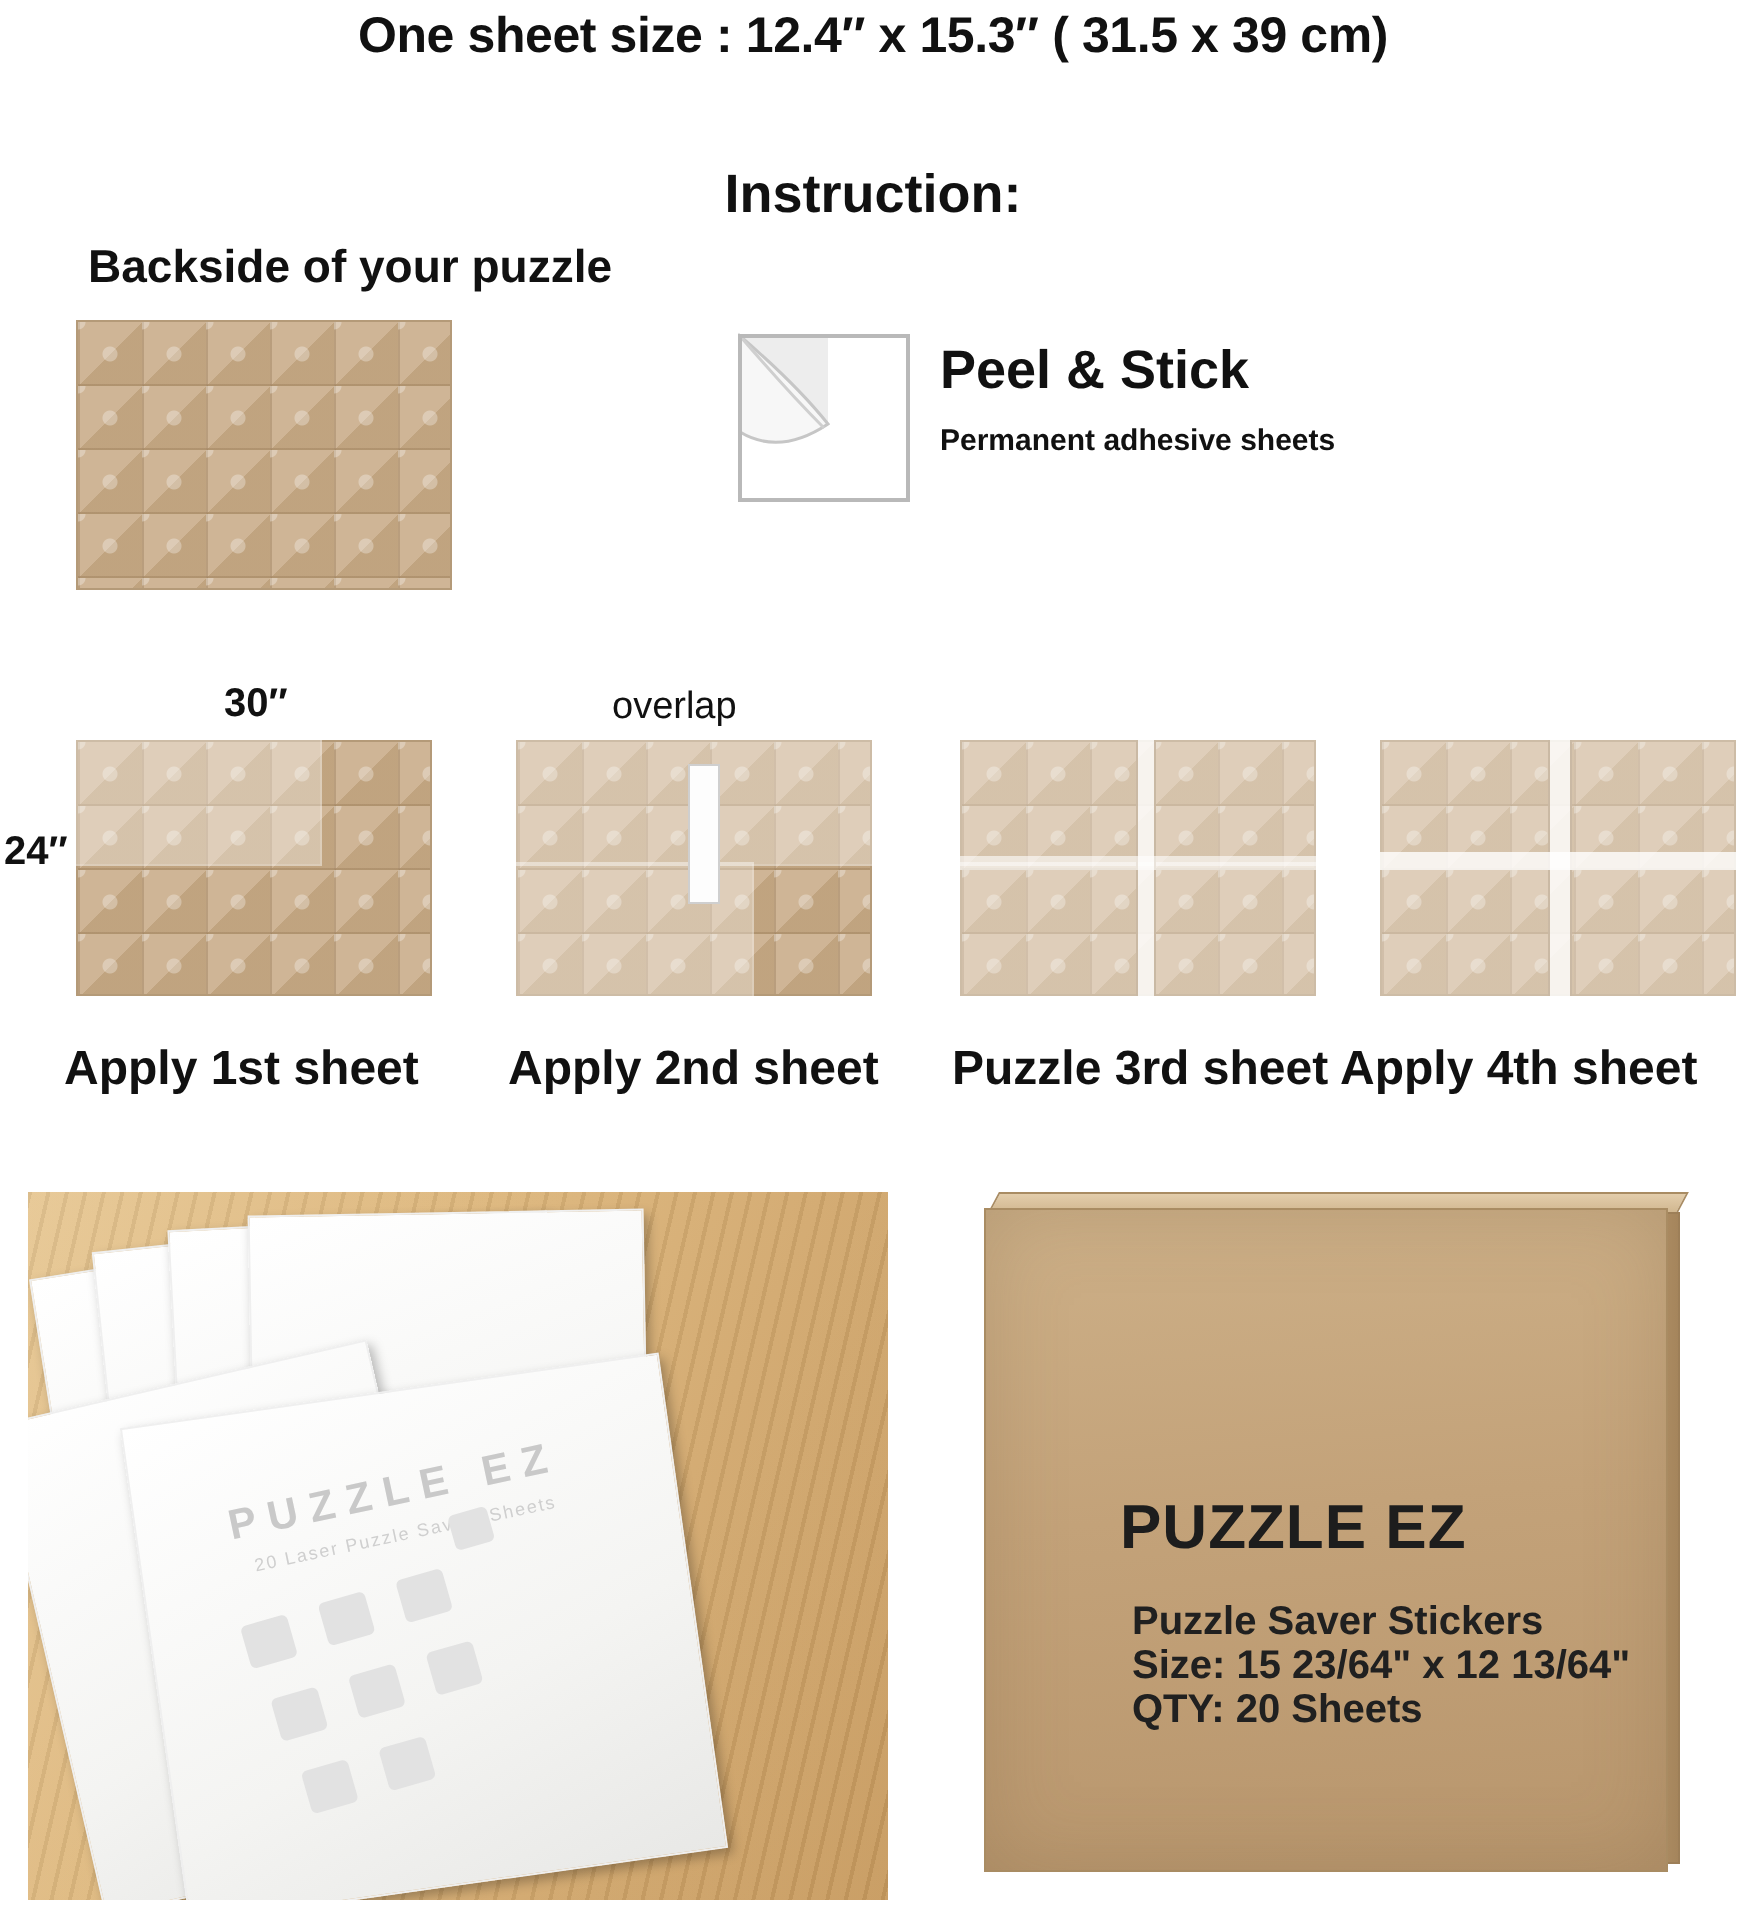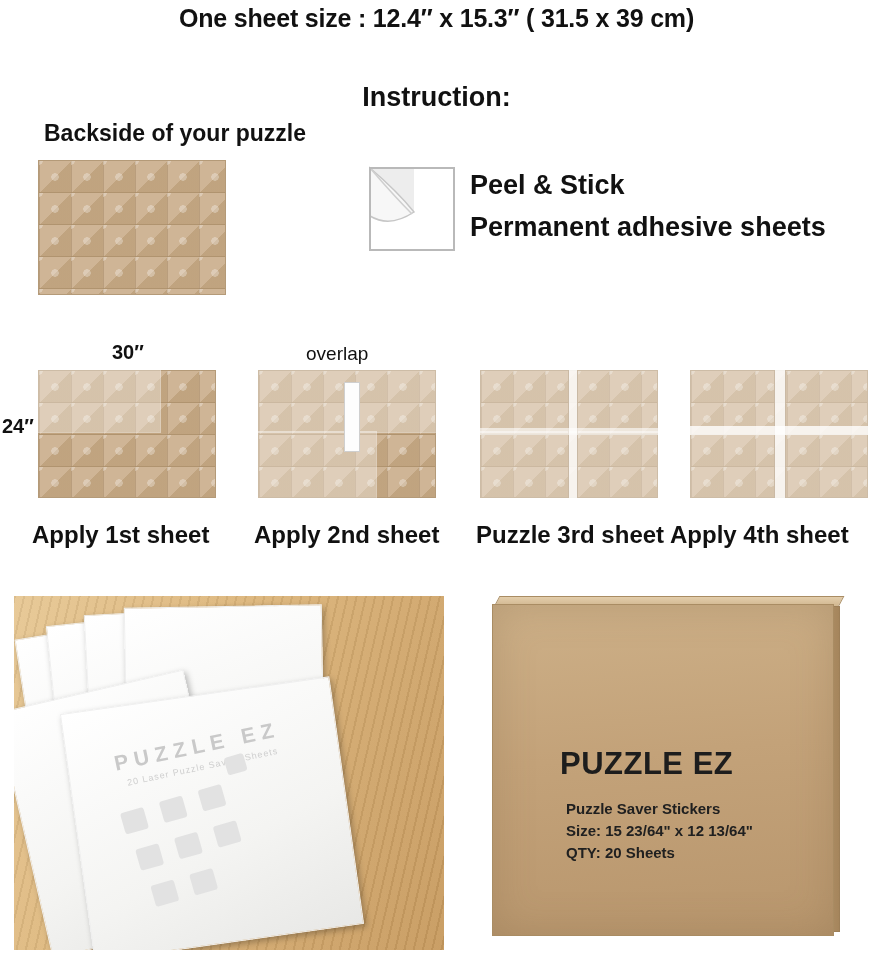--- a/index.html
+++ b/index.html
@@ -50,21 +50,21 @@
   }
   .peel-title {
     position: absolute;
     left: 470px; top: 170px;
     font-size: 27px;
     font-weight: bold;
   }
   .peel-sub {
     position: absolute;
     left: 470px; top: 212px;
-    font-size: 27px;
+    font-size: 15px;
     font-weight: bold;
   }
 
   
   .puzzle {
     background-color: #c8ab87;
     background-image:
       radial-gradient(circle at 0 0, rgba(255,255,255,0.30) 3.5px, transparent 4px),
       radial-gradient(circle at 16px 16px, rgba(255,255,255,0.30) 3.5px, transparent 4px),
       linear-gradient(90deg, rgba(150,120,85,0.38) 1px, transparent 1px),
@@ -235,21 +235,21 @@
     position: absolute;
     left: 92px; top: 150px;
     font-size: 31px;
     font-weight: bold;
     color: #1d1d1d;
     letter-spacing: 0.5px;
   }
   .box-line {
     position: absolute;
     left: 98px;
-    font-size: 15px;
+    font-size: 20px;
     font-weight: bold;
     color: #202020;
     white-space: nowrap;
   }
 </style>
 </head>
 <body>
 
 <div class="stage">
 

